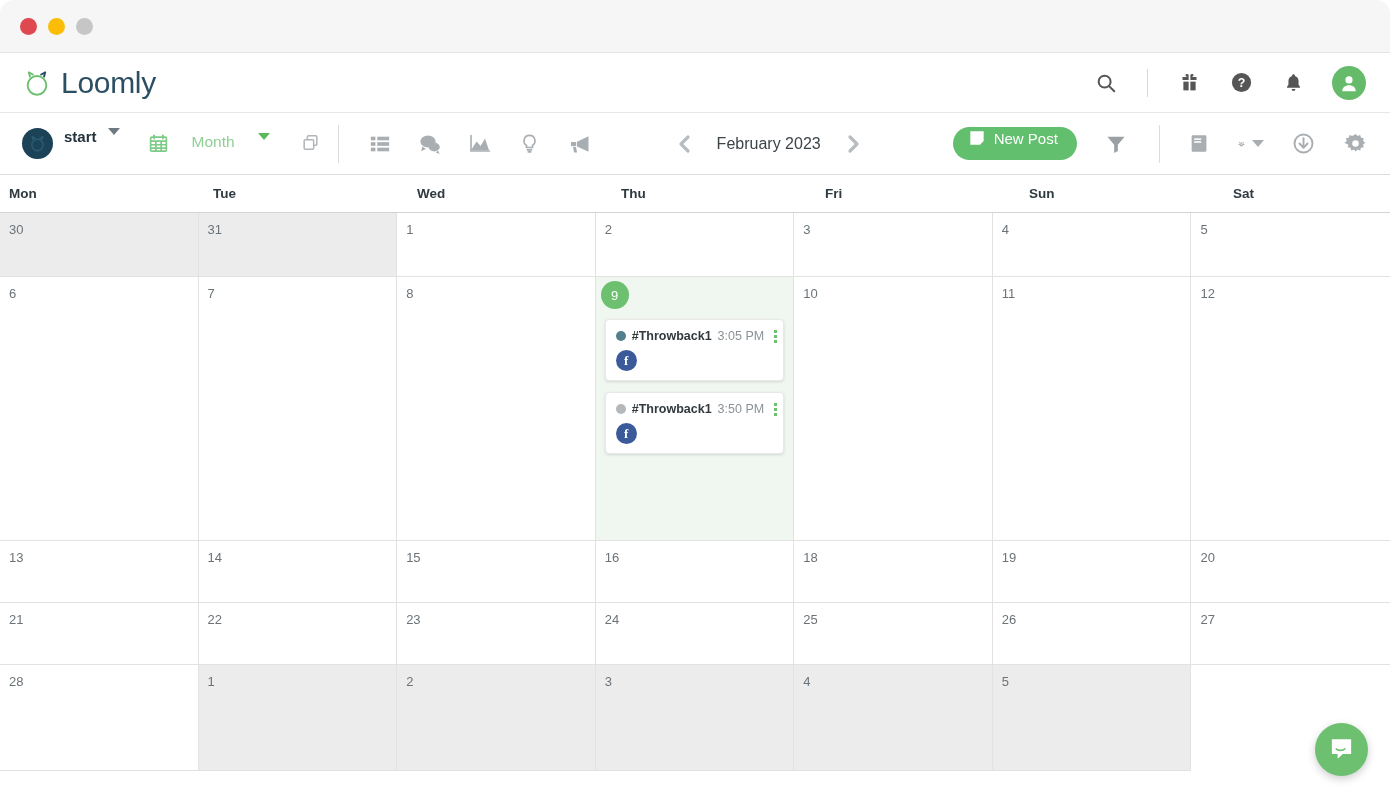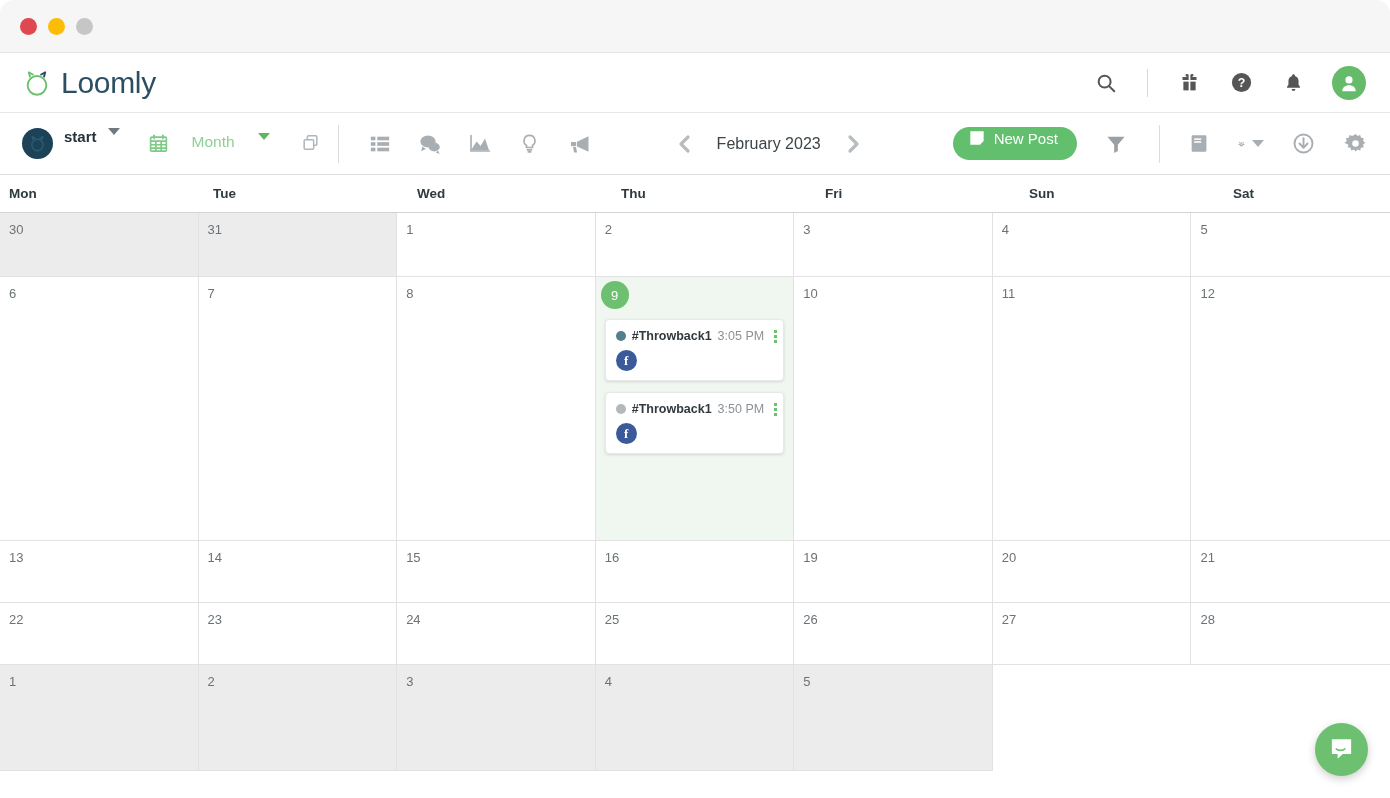--- a/index.html
+++ b/index.html
@@ -532,20 +532,23 @@
       <div class="cell">
         <div class="daynum">14</div>
       </div>
       <div class="cell">
         <div class="daynum">15</div>
       </div>
       <div class="cell">
         <div class="daynum">16</div>
       </div>
       <div class="cell">
+        <div class="daynum">18</div>
+      </div>
+      <div class="cell">
         <div class="daynum">19</div>
       </div>
       <div class="cell">
         <div class="daynum">20</div>
       </div>
       <div class="cell">
         <div class="daynum">21</div>
       </div>
       <div class="cell">
         <div class="daynum">22</div>

